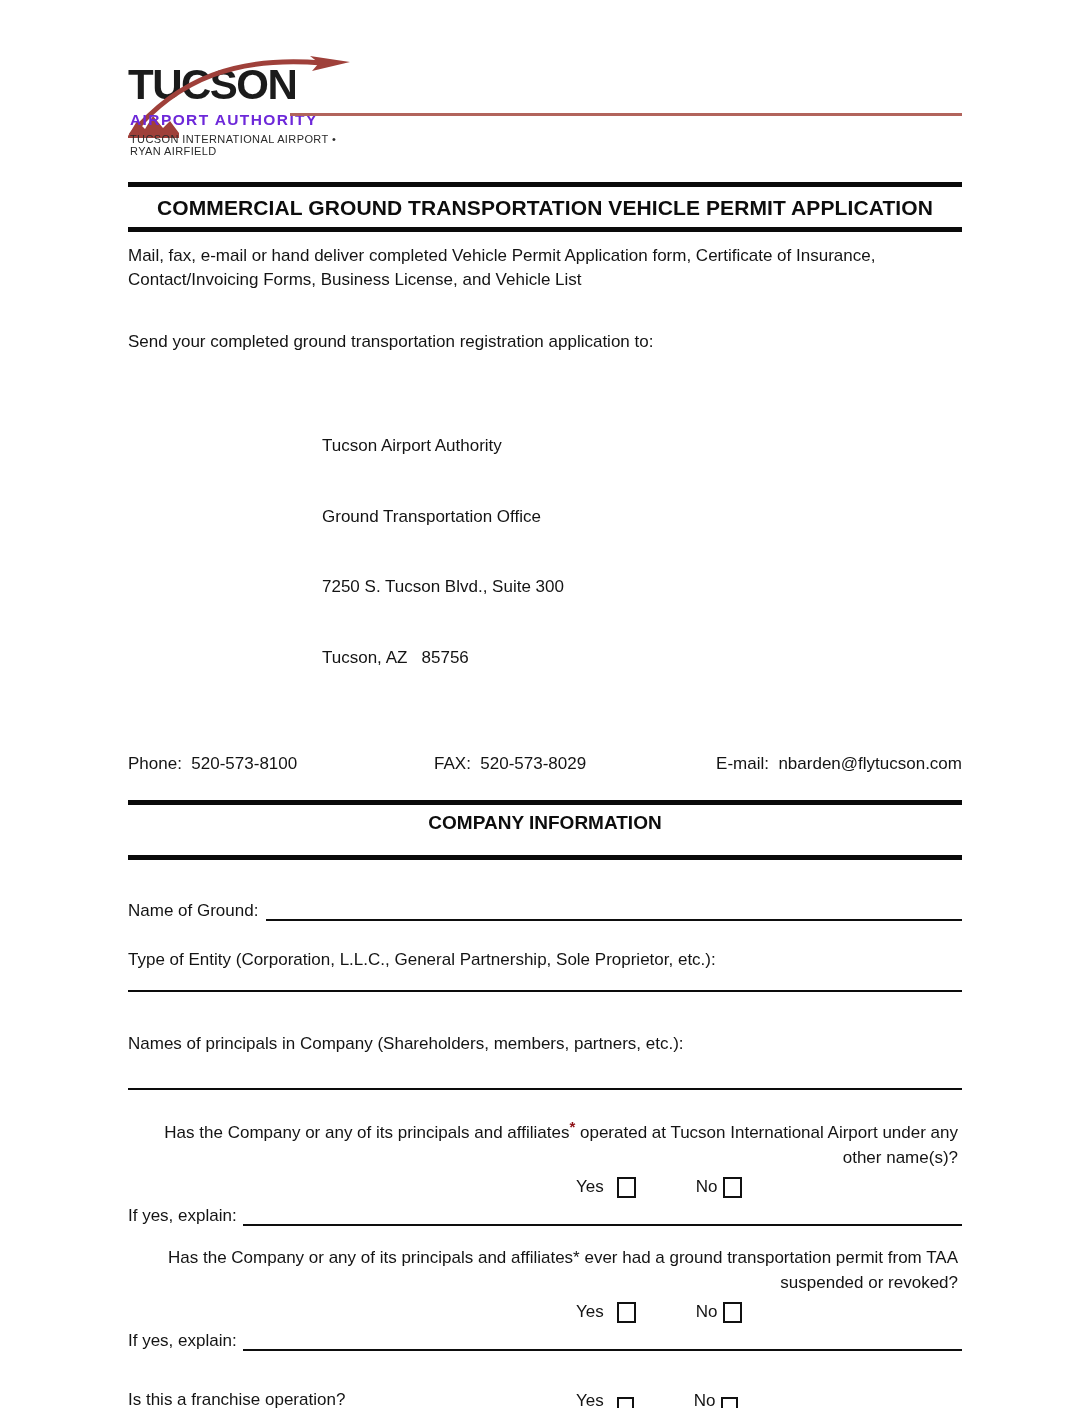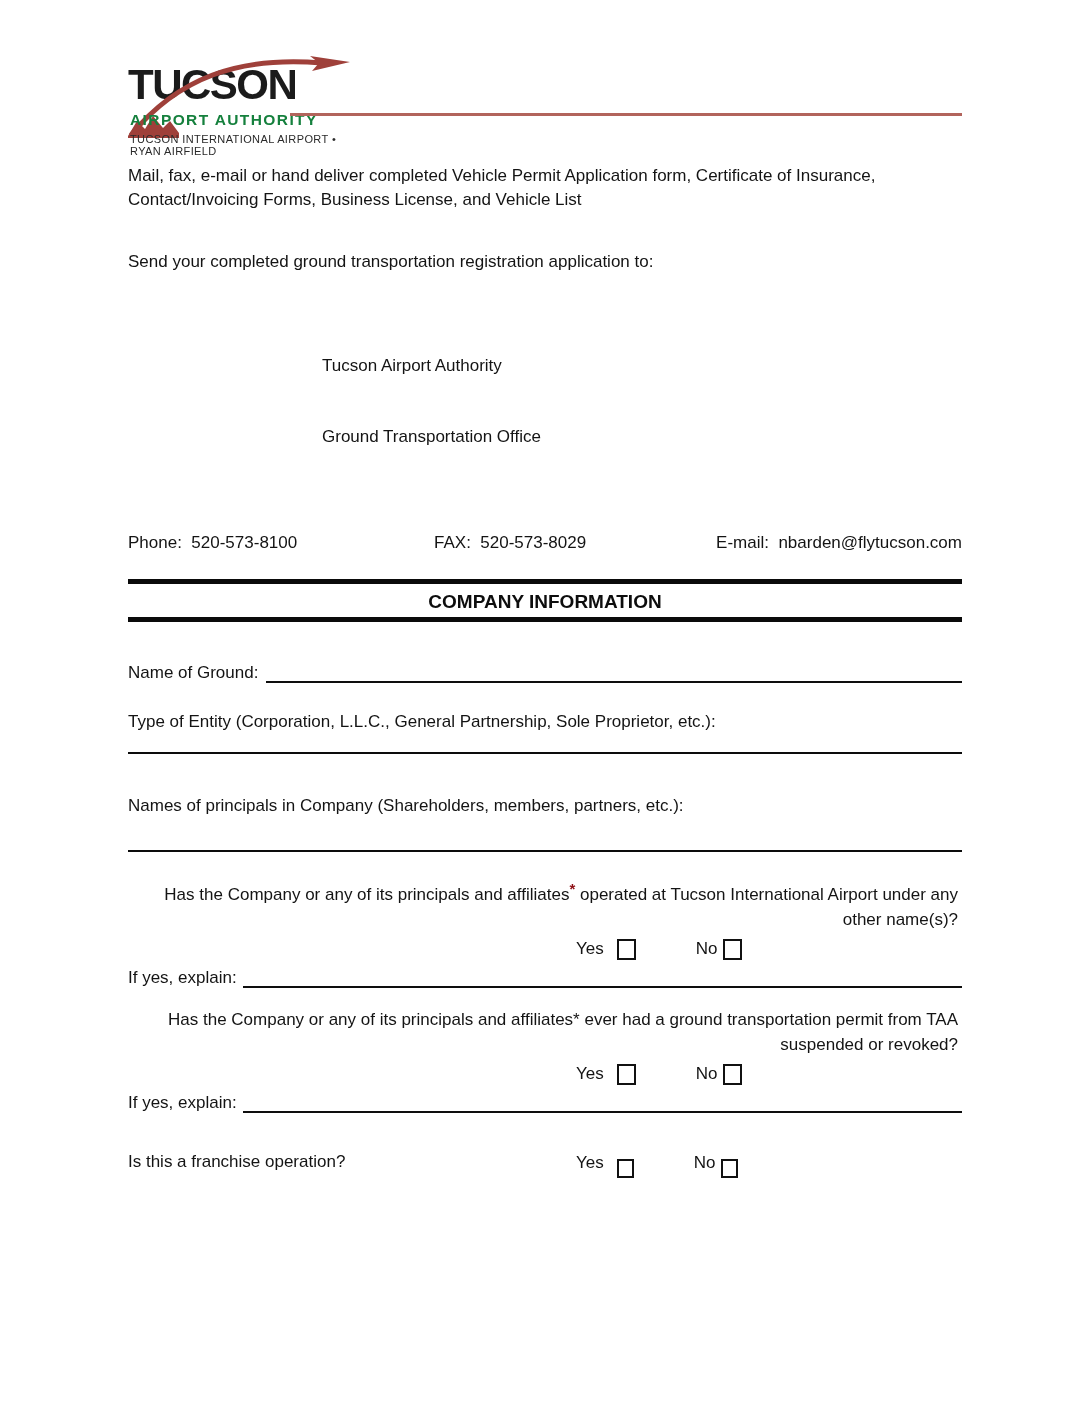--- a/index.html
+++ b/index.html
@@ -20,21 +20,21 @@
   .header { position: relative; height: 96px; margin-top: 56px; }
   .logo { position: absolute; top: 0; left: 0; width: 240px; height: 96px; }
   .logo-word {
     position: absolute; top: 8px; left: 0;
     font-size: 42px; font-weight: 800; letter-spacing: -1.5px;
     color: #1b1b1b; line-height: 42px;
   }
   .logo-sub {
     position: absolute; top: 55px; left: 2px;
     font-size: 15.5px; font-weight: 700; letter-spacing: 1.4px;
-    color: #15803d;
+    color: #6d28d9;
   }
   .logo-tag {
     position: absolute; top: 77px; left: 2px;
     font-size: 11px; font-weight: 500; letter-spacing: 0.4px;
     color: #2a2a2a;
   }
   .logo-svg { position: absolute; top: -8px; left: -6px; pointer-events: none; }
   .red-line {
     position: absolute; top: 57px; left: 162px; right: 0;
     height: 3px; background: #b2645c;
@@ -44,21 +44,21 @@
   .rule-thick { height: 5px; background: #0a0a0a; }
   .rule-thin  { height: 0; border-bottom: 2.5px solid #0c0c0c; }
   .title-banner { margin-top: 30px; }
   .title-text {
     text-align: center; font-size: 21px; font-weight: 700;
     padding: 9px 0 7px 0; letter-spacing: 0.1px; color: #0d0d0d;
   }
   .section-banner { margin-top: 26px; }
   .section-text {
     text-align: center; font-size: 19px; font-weight: 700;
-    padding: 7px 0 4px 0; color: #0d0d0d;
+    padding: 7px 0 21px 0; color: #0d0d0d;
   }
 
   
   .para { line-height: 24px; }
   .intro-para { margin-top: 12px; max-width: 800px; }
   .send-line { margin-top: 38px; }
   .addr-block { margin-top: 33px; margin-left: 194px; line-height: 23.5px; white-space: pre-wrap; }
   .contact-row { margin-top: 38px; display: flex; justify-content: space-between; }
   .contact-item { white-space: pre-wrap; }
   .contact-phone { width: 248px; }
@@ -110,27 +110,34 @@
           <path d="M6,88 L15,73 L23,81 L31,68 L41,80 L48,73 L57,85 L57,90 L6,90 Z" fill="#9f403a"></path>
           <path d="M9,87 C 56,30 116,8 200,15" stroke="#9f403a" stroke-width="5" fill="none"></path>
           <path d="M188,8 L228,14 L190,23 L197,15 Z" fill="#9f403a"></path>
         </svg>
         <div class="logo-sub">AIRPORT AUTHORITY</div>
         <div class="logo-tag">TUCSON INTERNATIONAL AIRPORT • RYAN AIRFIELD</div>
       </div>
       <div class="red-line"></div>
     </div>
 
+    <div class="title-banner">
+      <div class="rule-thick"></div>
+      <div class="title-text">COMMERCIAL GROUND TRANSPORTATION VEHICLE PERMIT APPLICATION</div>
+      <div class="rule-thick"></div>
+    </div>
 
     <div class="para intro-para">Mail, fax, e-mail or hand deliver completed Vehicle Permit Application form, Certificate of Insurance, Contact/Invoicing Forms, Business License, and Vehicle List</div>
     <div class="para send-line">Send your completed ground transportation registration application to:</div>
 
     <div class="addr-block">
       <div>Tucson Airport Authority</div>
       <div>Ground Transportation Office</div>
+      <div>7250 S. Tucson Blvd., Suite 300</div>
+      <div>Tucson, AZ   85756</div>
     </div>
 
     <div class="contact-row">
       <span class="contact-item contact-phone">Phone:  520-573-8100</span>
       <span class="contact-item contact-fax">FAX:  520-573-8029</span>
       <span class="contact-item">E-mail:  nbarden@flytucson.com</span>
     </div>
 
     <div class="section-banner">
       <div class="rule-thick"></div>

